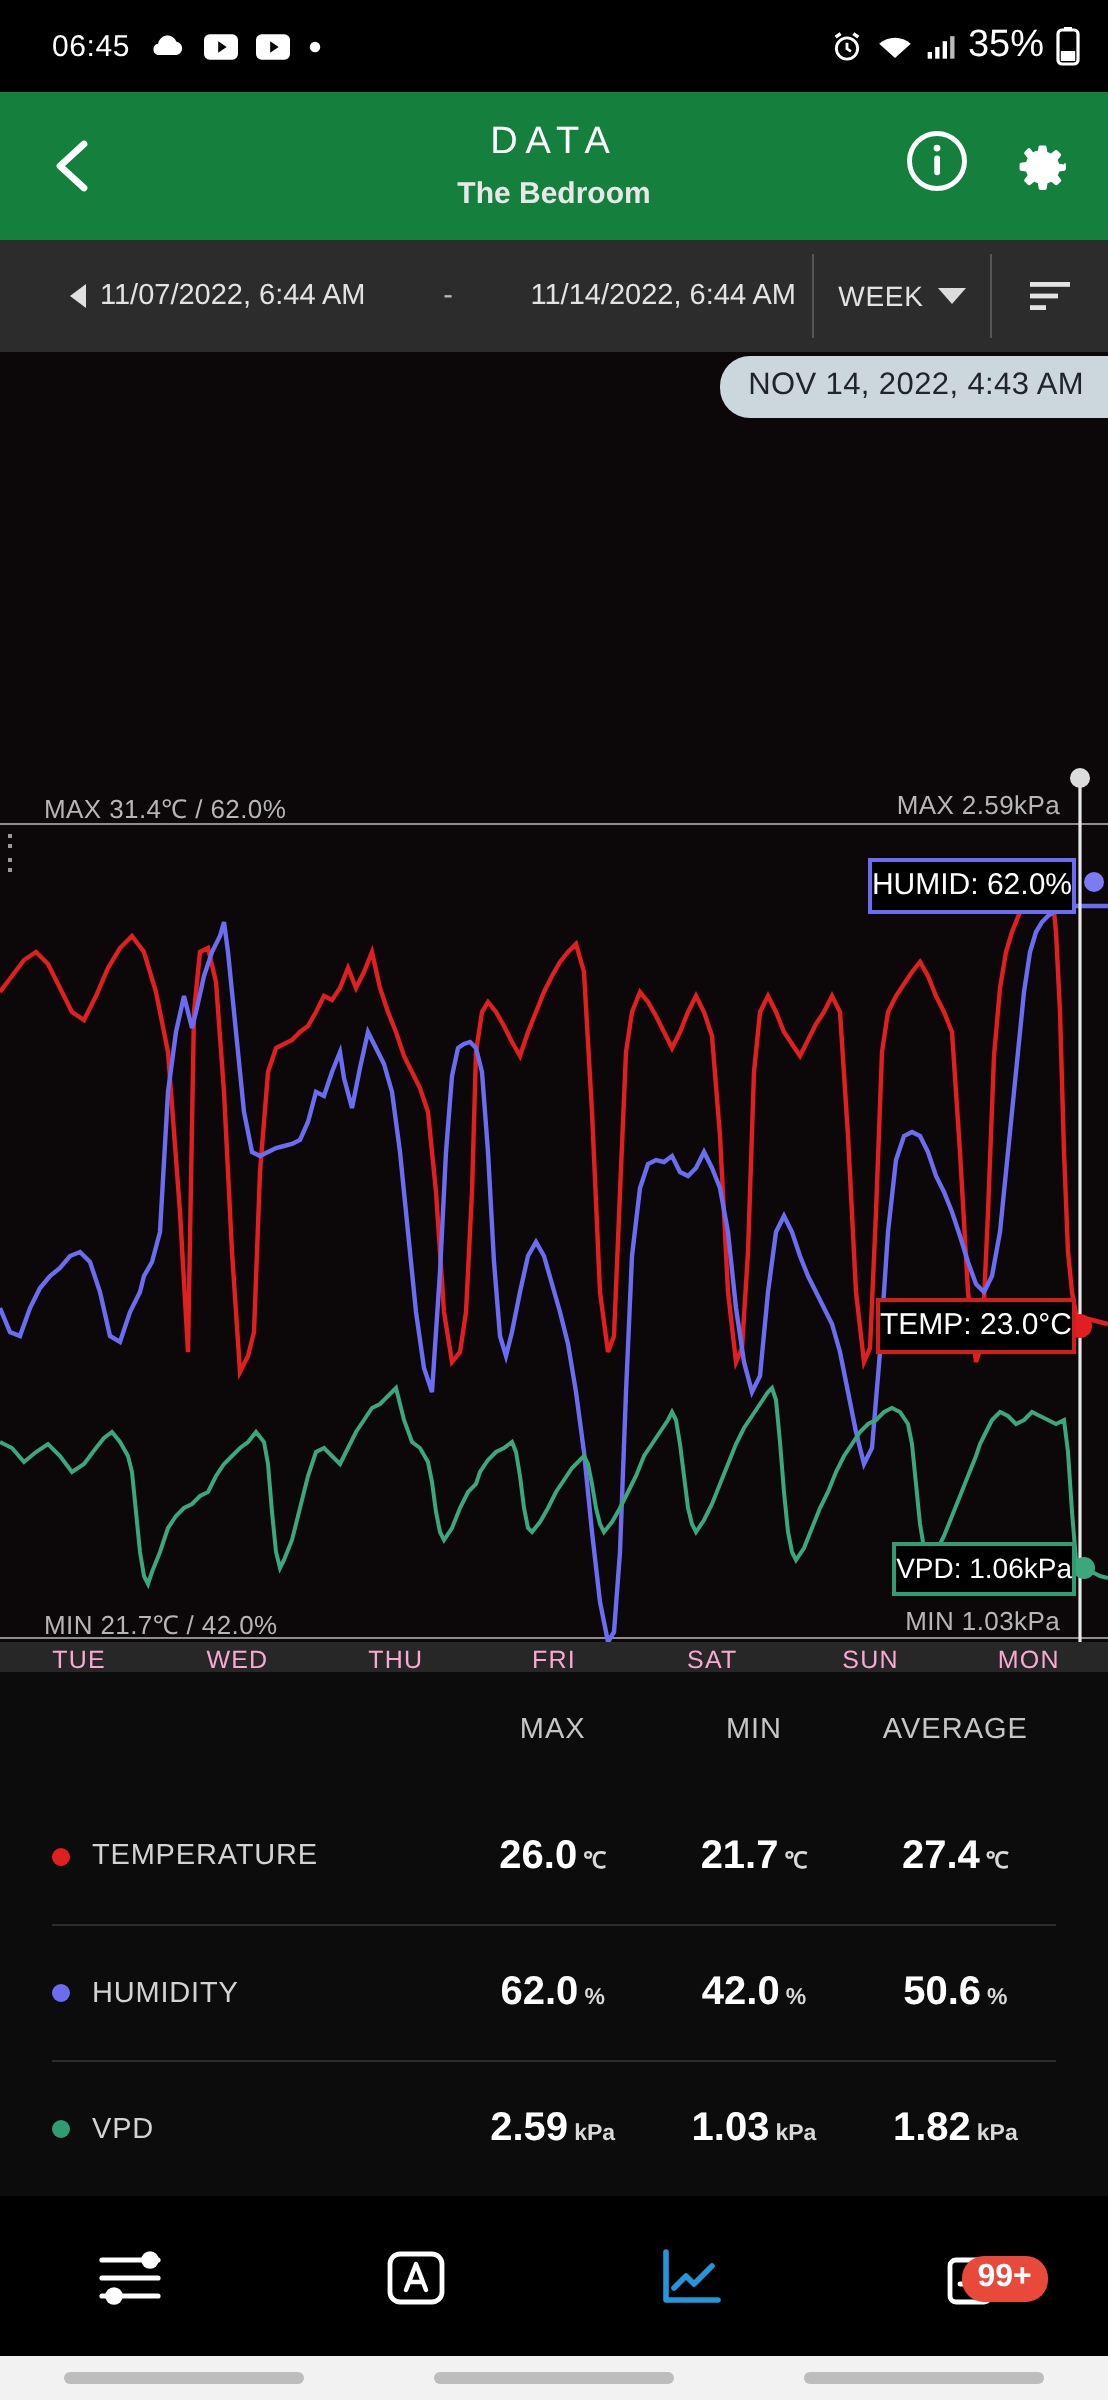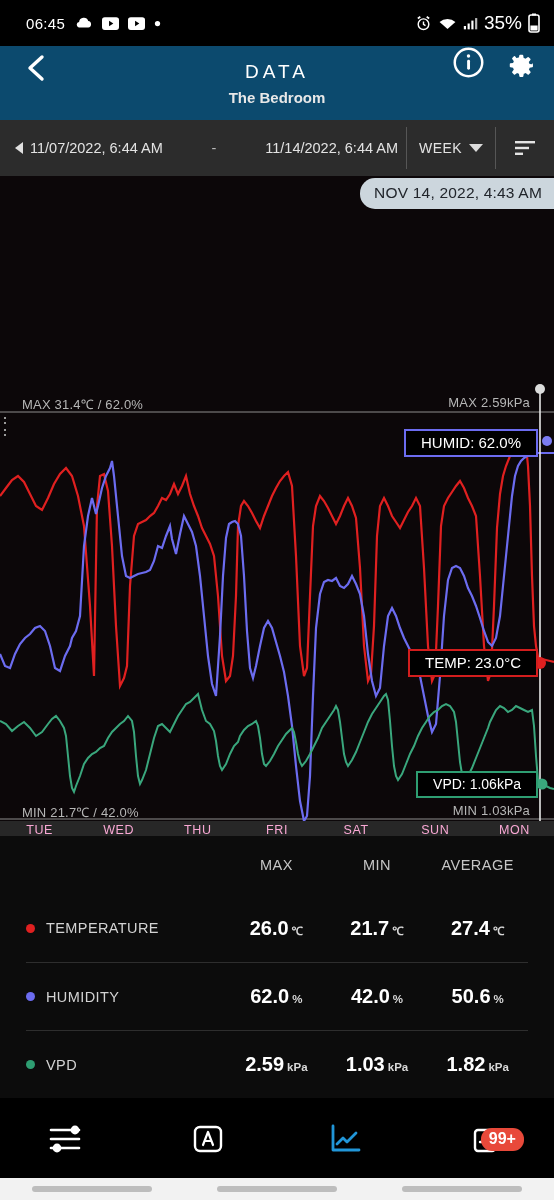--- a/index.html
+++ b/index.html
@@ -18,36 +18,36 @@
     justify-content:space-between; padding:0 14px 0 26px;
     background:#000;
   }
   .sb-left { display:flex; align-items:center; gap:9px; }
   .sb-time { font-size:15px; font-weight:400; letter-spacing:.3px; }
   .sb-right { display:flex; align-items:center; gap:6px; }
   .sb-batt-txt { font-size:19px; font-weight:400; }
 
   
   .appbar {
-    height:74px; display:flex; align-items:flex-start;
-    padding:0 18px 0 14px; background:#0c4a6e; position:relative;
+    height:74px; display:flex; align-items:center;
+    padding:0 18px 0 14px; background:#15803d; position:relative;
   }
   .back-btn { width:44px; height:44px; display:flex; align-items:center; justify-content:center; }
   .titles {
     position:absolute; left:0; right:0; top:50%;
     transform:translateY(-50%); text-align:center; pointer-events:none;
   }
   .title-main { font-size:19px; letter-spacing:4px; font-weight:500; color:#fff; }
   .title-sub  { font-size:15px; font-weight:700; color:#e8e8e8; margin-top:6px; }
   .appbar-right { margin-left:auto; display:flex; align-items:center; gap:18px; z-index:2; }
 
   
   .daterow {
     height:56px; background:#2c2c2c; display:flex; align-items:stretch;
-    font-size:14.5px; color:#e3e3e3;
+    font-size:14.5px; color:#e3e3e3;padding-left:20px;
   }
   .dr-range { flex:1; display:flex; align-items:center; padding-left:10px; gap:0; }
   .dr-prev { width:16px; display:flex; align-items:center; justify-content:center; }
   .dr-d1 { margin-left:4px; }
   .dr-dash { flex:1; text-align:center; color:#b9b9b9; }
   .dr-d2 { margin-right:8px; }
   .dr-sep { width:1px; background:#565656; margin:7px 0; }
   .dr-week {
     width:88px; display:flex; align-items:center; justify-content:center;
     gap:7px; font-size:14px; letter-spacing:.4px;
@@ -65,21 +65,21 @@
     border-radius:15px 0 0 15px; letter-spacing:.2px; white-space:nowrap;
   }
 
   .axis-label { position:absolute; font-size:13px; color:#b6b6b6; letter-spacing:.2px; }
   .lbl-maxl { left:22px; top:219px; }
   .lbl-maxr { right:24px; top:219px; }
   .lbl-minl { left:22px; top:627px; }
   .lbl-minr { right:24px; top:627px; }
 
   .badge {
-    position:absolute; font-size:15px; padding:3px 15px 4px;
+    position:absolute; font-size:15px; padding:3px 0 4px;
     background:#000; border:2px solid #777; color:#fff; white-space:nowrap;
   }
   .badge-humid { right:16px; top:253px; border-color:#6c6cf0; }
   .badge-temp  { right:16px; top:473px; border-color:#d21d1d; }
   .badge-vpd   { right:16px; top:595px; border-color:#2e9e72; font-size:14px; }
 
   .dayrow {
     position:absolute; left:0; right:0; top:645px; height:18px;
     background:#272727; display:flex;
   }

